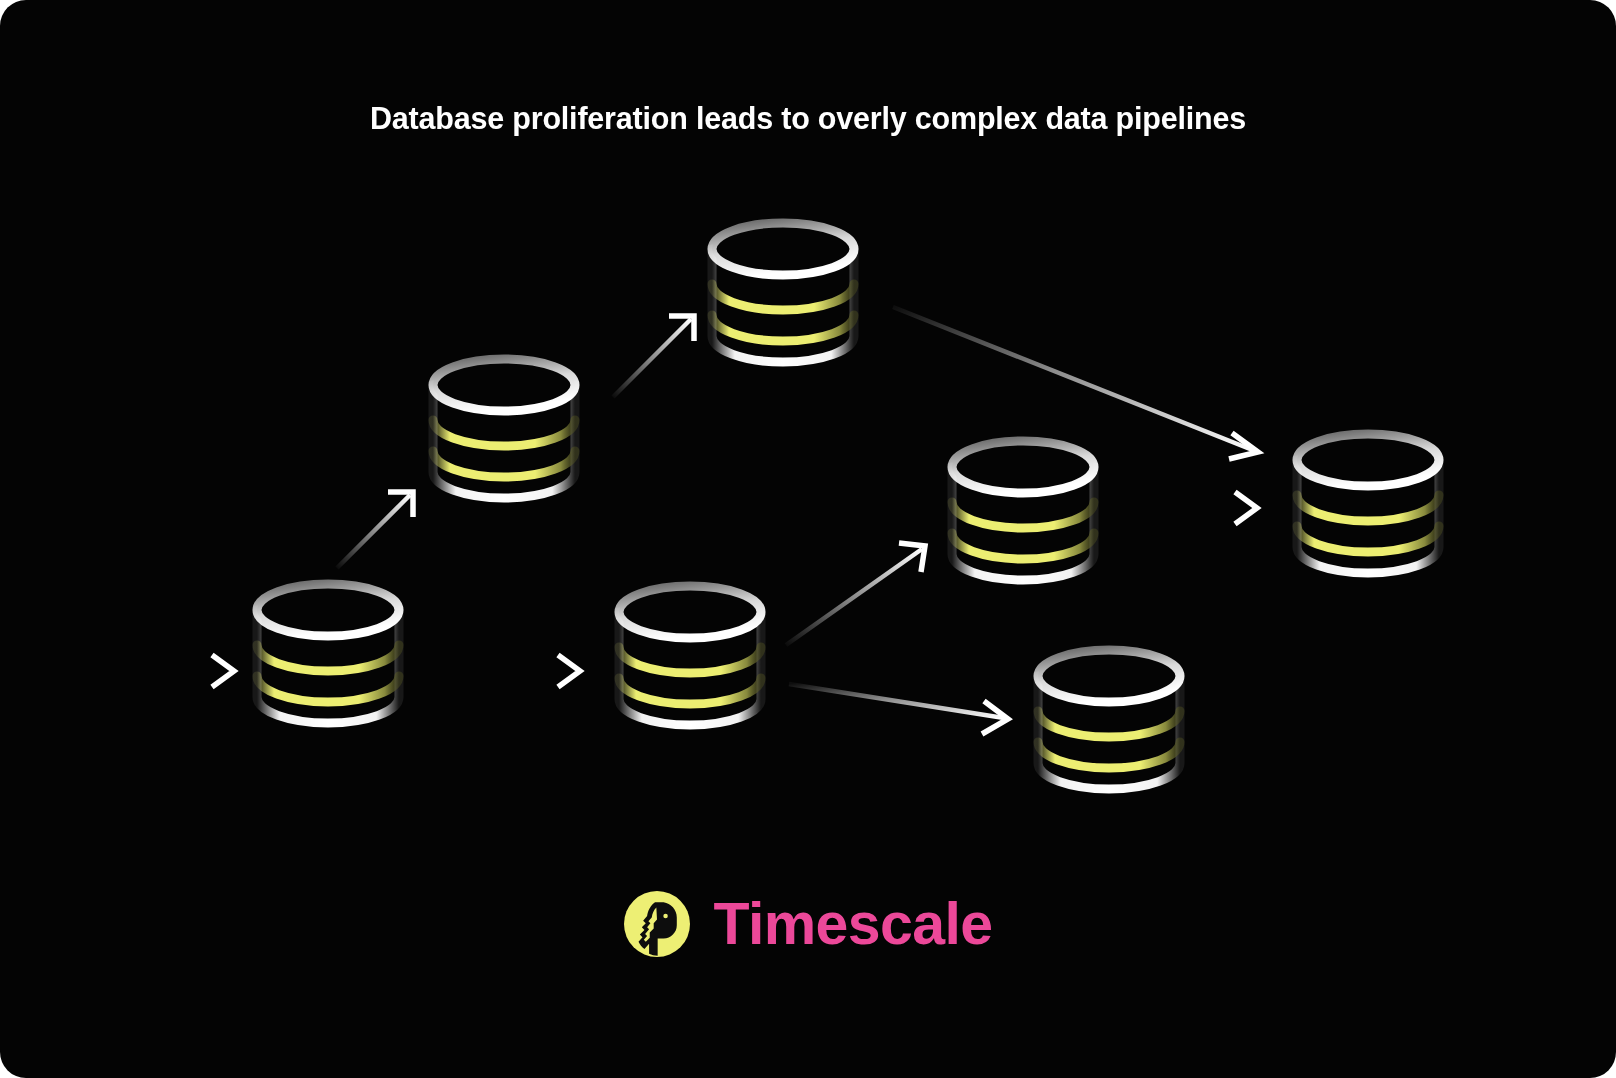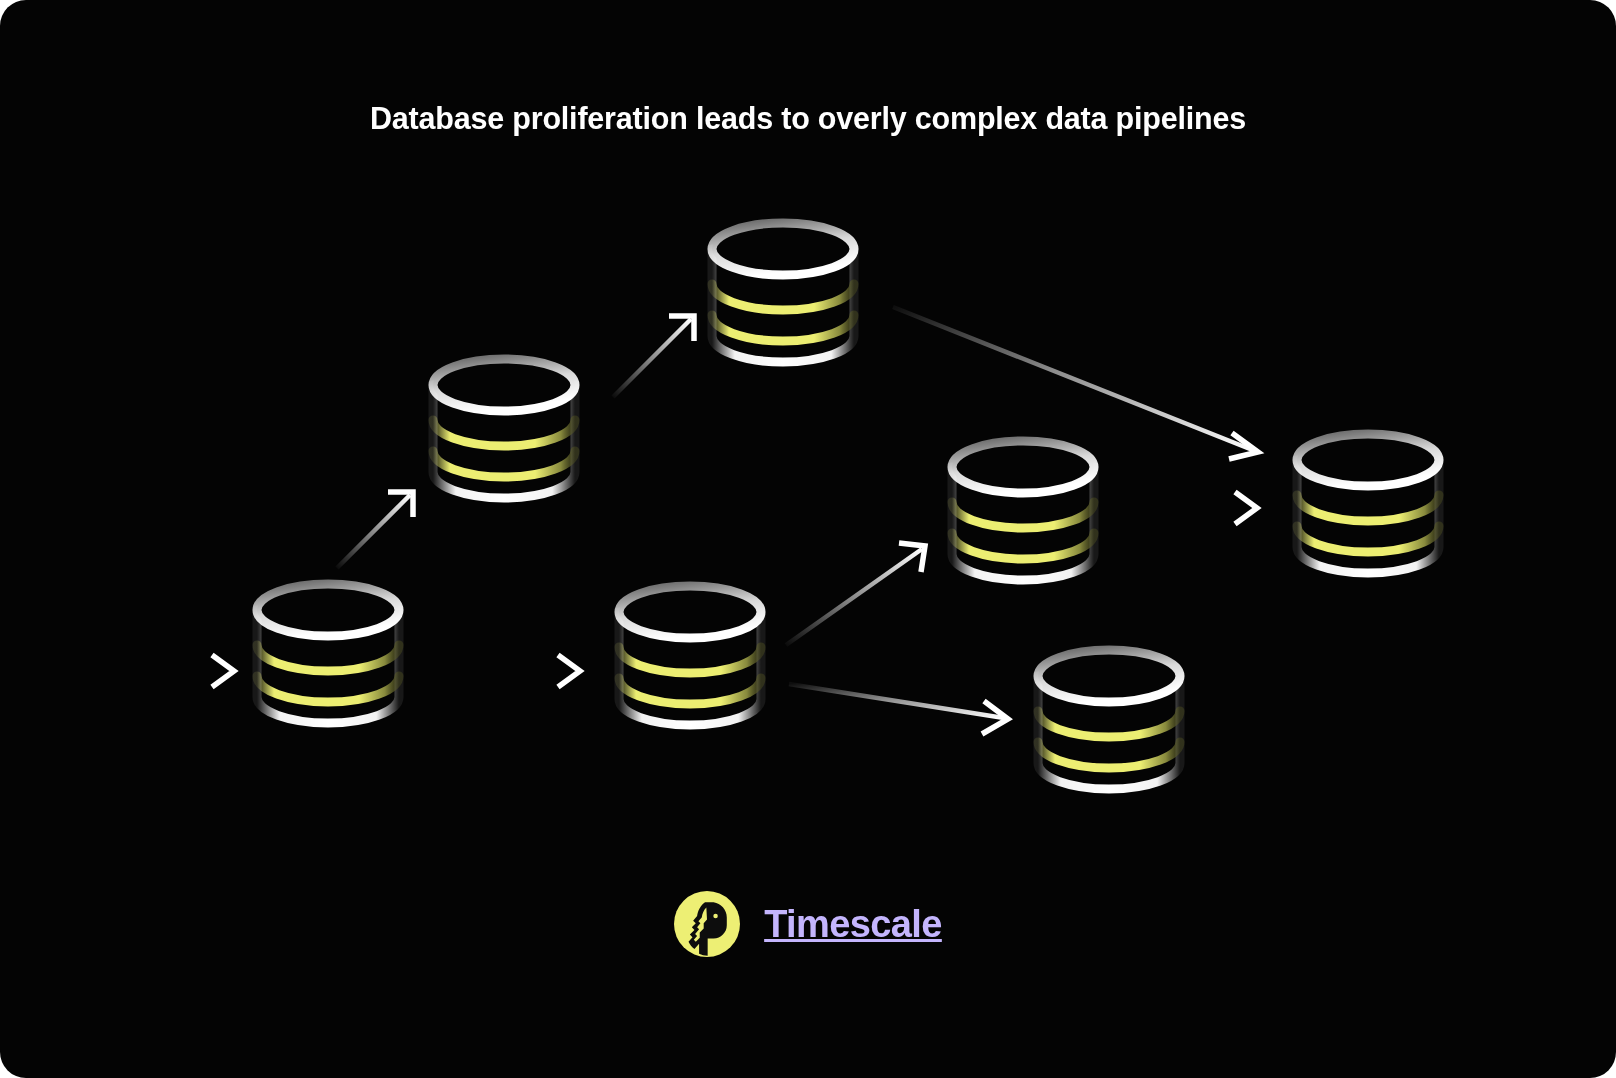--- a/index.html
+++ b/index.html
@@ -45,26 +45,25 @@
     right: 0;
     top: 884px;
     height: 80px;
     display: flex;
     align-items: center;
     justify-content: center;
     gap: 24px;
   }
   #brand-mark { width: 66px; height: 66px; display: block; }
   #brand-name {
-    color: #c4b5fd;
-    font-size: 38px;
+    color: #ec4899;
+    font-size: 59px;
     font-weight: 700;
     letter-spacing: -0.6px;
     line-height: 1;
-    text-decoration: underline;
   }
 </style>
 </head>
 <body>
 
 <div id="canvas">
 
   <div id="title">Database proliferation leads to overly complex data pipelines</div>
 
   <svg id="diagram" viewBox="0 0 1616 1078" xmlns="http://www.w3.org/2000/svg">

